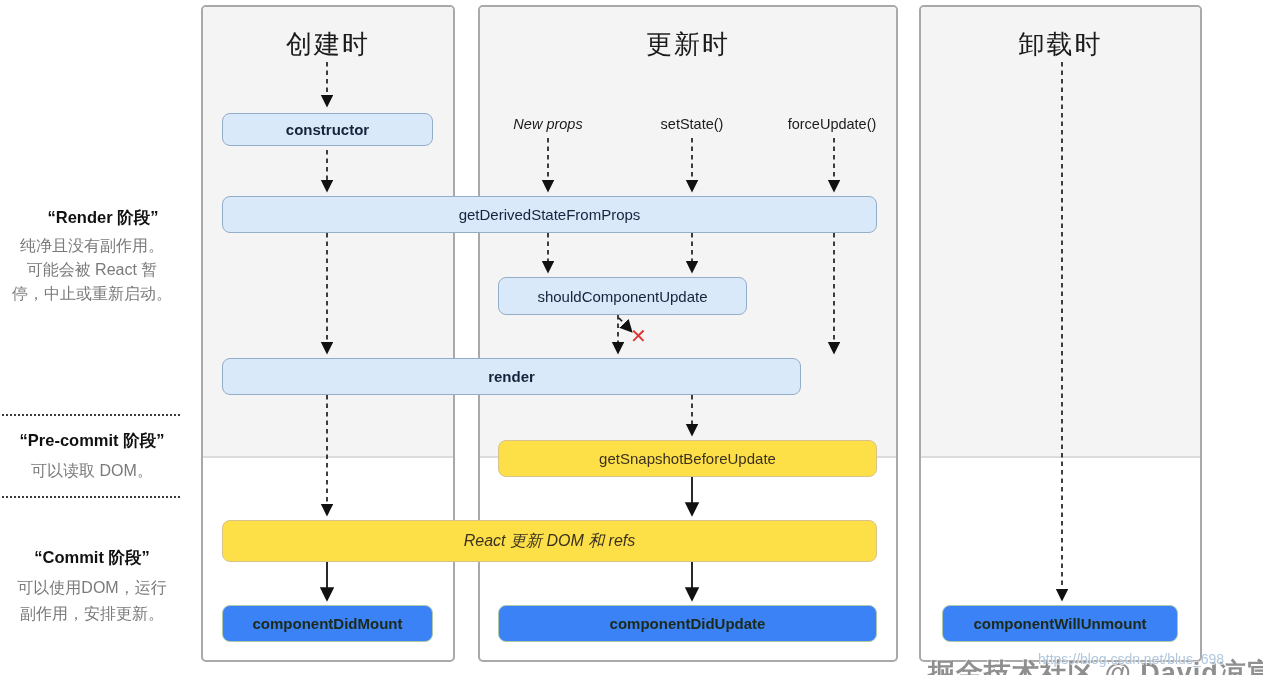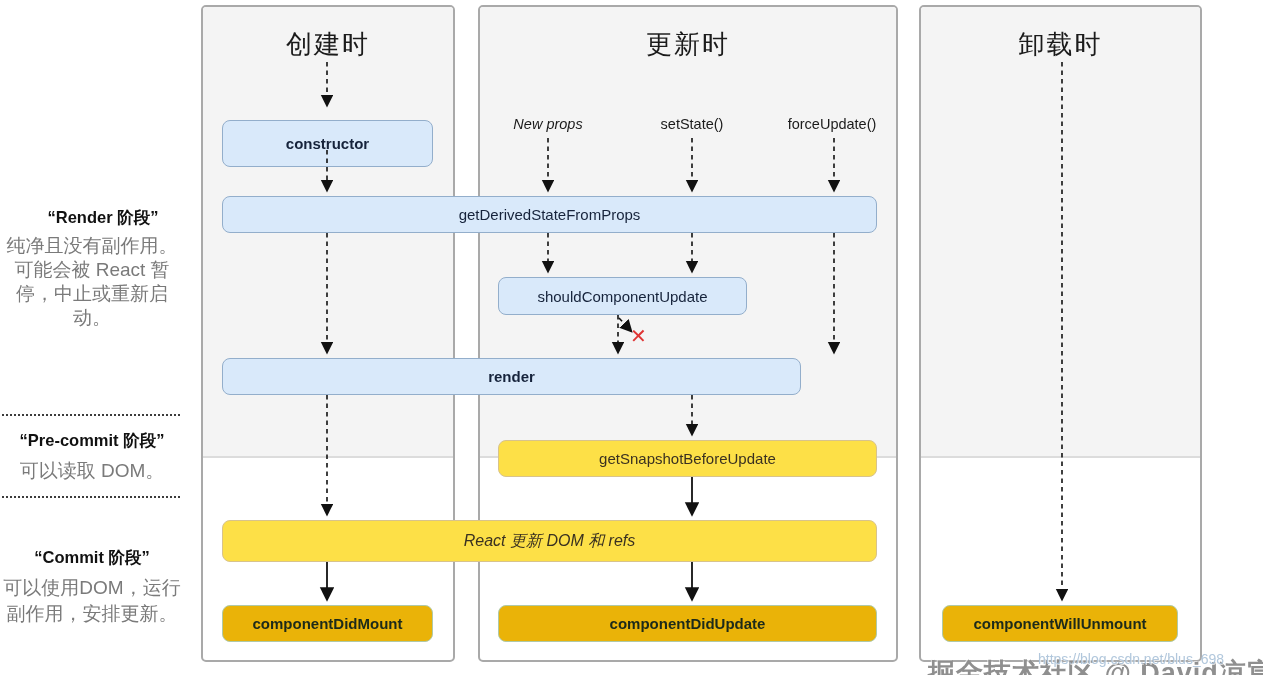--- a/index.html
+++ b/index.html
@@ -54,25 +54,25 @@
     align-items: center;
     justify-content: center;
     font-size: 15px;
     border-radius: 8px;
     border: 1.5px solid;
     color: #16233b;
     z-index: 3;
   }
   .node.blue   { background: #d9e9fa; border-color: #93aecb; }
   .node.yellow { background: #fde047; border-color: #d8c38c; color: #3a3121; }
-  .node.green  { background: #eab308; border-color: #afc9a8; color: #1c2a1a; }
+  .node.green  { background: #3b82f6; border-color: #afc9a8; color: #1c2a1a; }
   .bold   { font-weight: bold; }
   .italic { font-style: italic; }
 
-  #node-constructor            { left: 222px; top: 120px; width: 211px; height: 47px; text-align: center; }
+  #node-constructor            { left: 222px; top: 113px; width: 211px; height: 33px; text-align: center; }
   #node-gdsfp                  { left: 222px; top: 196px; width: 655px; height: 37px; }
   #node-scu                    { left: 498px; top: 277px; width: 249px; height: 38px; }
   #node-render                 { left: 222px; top: 358px; width: 579px; height: 37px; }
   #node-gsbu                   { left: 498px; top: 440px; width: 379px; height: 37px; }
   #node-react-updates          { left: 222px; top: 520px; width: 655px; height: 42px; font-size: 16px; }
   #node-component-did-mount    { left: 222px; top: 605px; width: 211px; height: 37px; }
   #node-component-did-update   { left: 498px; top: 605px; width: 379px; height: 37px; }
   #node-component-will-unmount { left: 942px; top: 605px; width: 236px; height: 37px; }
 
   
@@ -101,21 +101,21 @@
     left: 0; right: 8px;
     text-align: center;
     font-size: 16.5px;
     font-weight: bold;
     color: #111;
   }
   .phase-desc {
     position: absolute;
     left: 0; right: 8px;
     text-align: center;
-    font-size: 19px;
+    font-size: 16px;
     line-height: 24px;
     color: #7a7a7a;
   }
   #render-phase-title     { top: 207px; margin-left: 22px; }
   #render-phase-desc      { top: 234px; }
   #precommit-phase-title  { top: 430px; }
   #precommit-phase-desc   { top: 459px; }
   #commit-phase-title     { top: 547px; }
   #commit-phase-desc      { top: 575px; line-height: 26px; }
 

